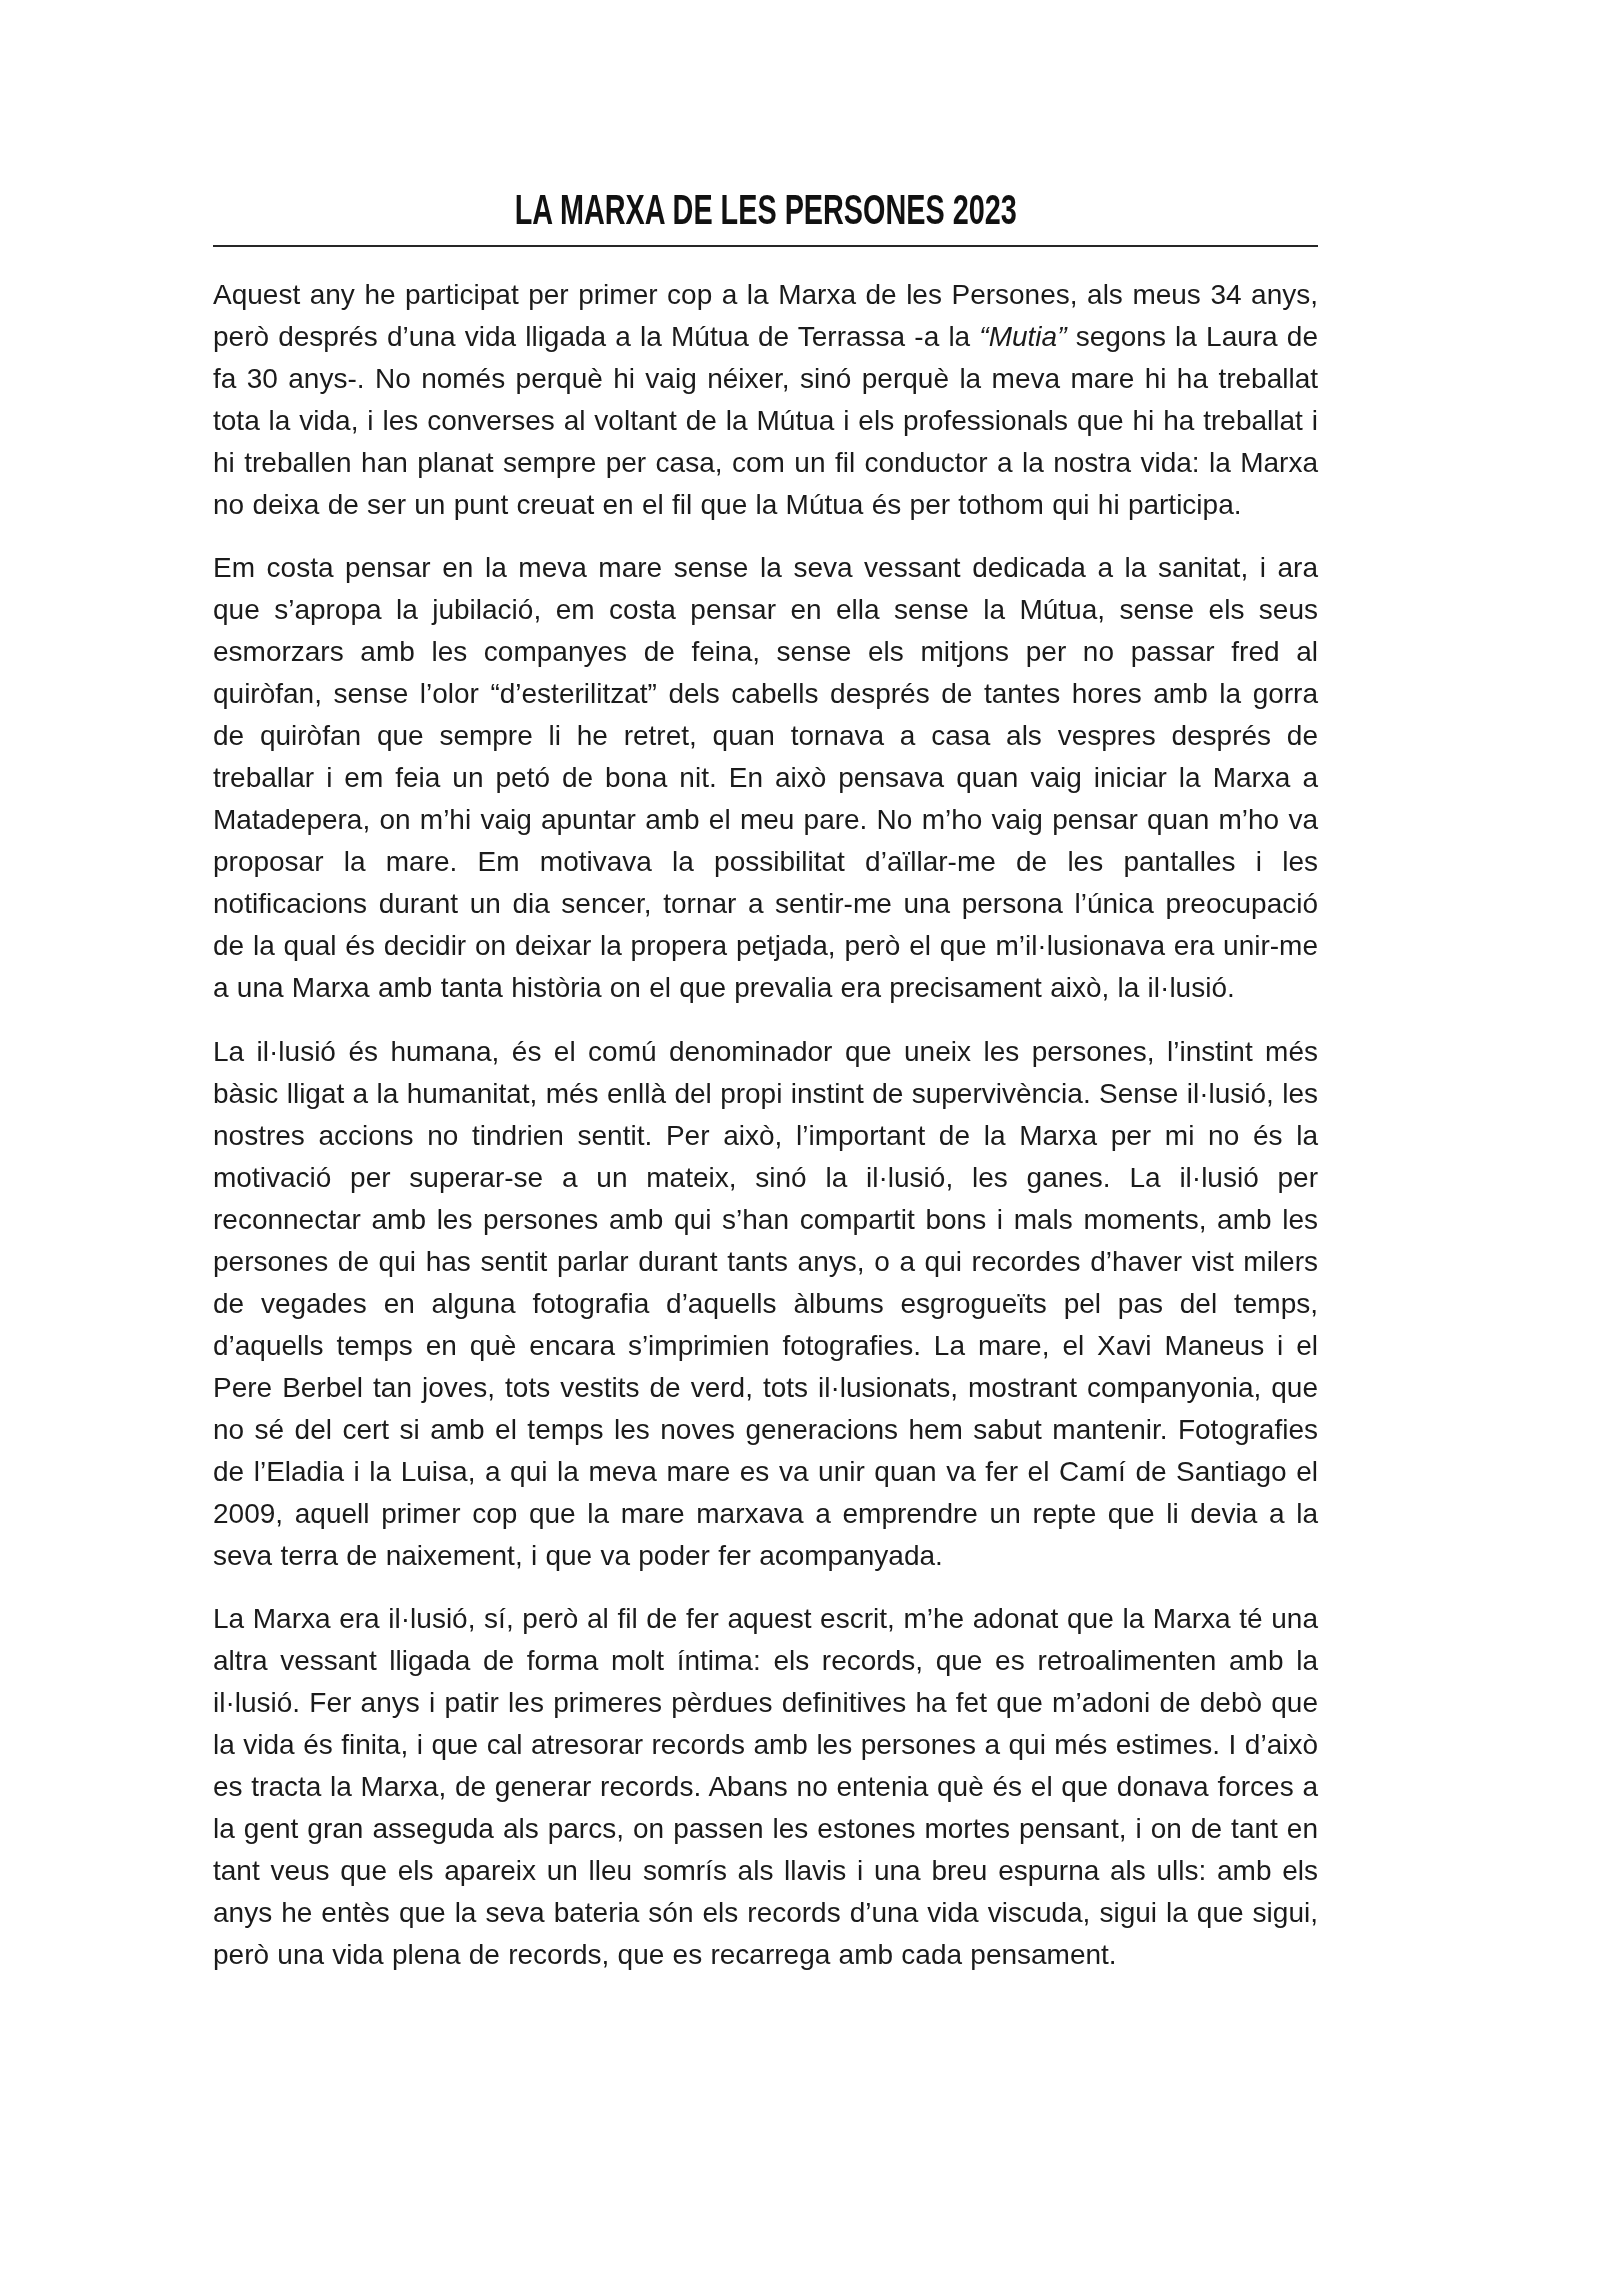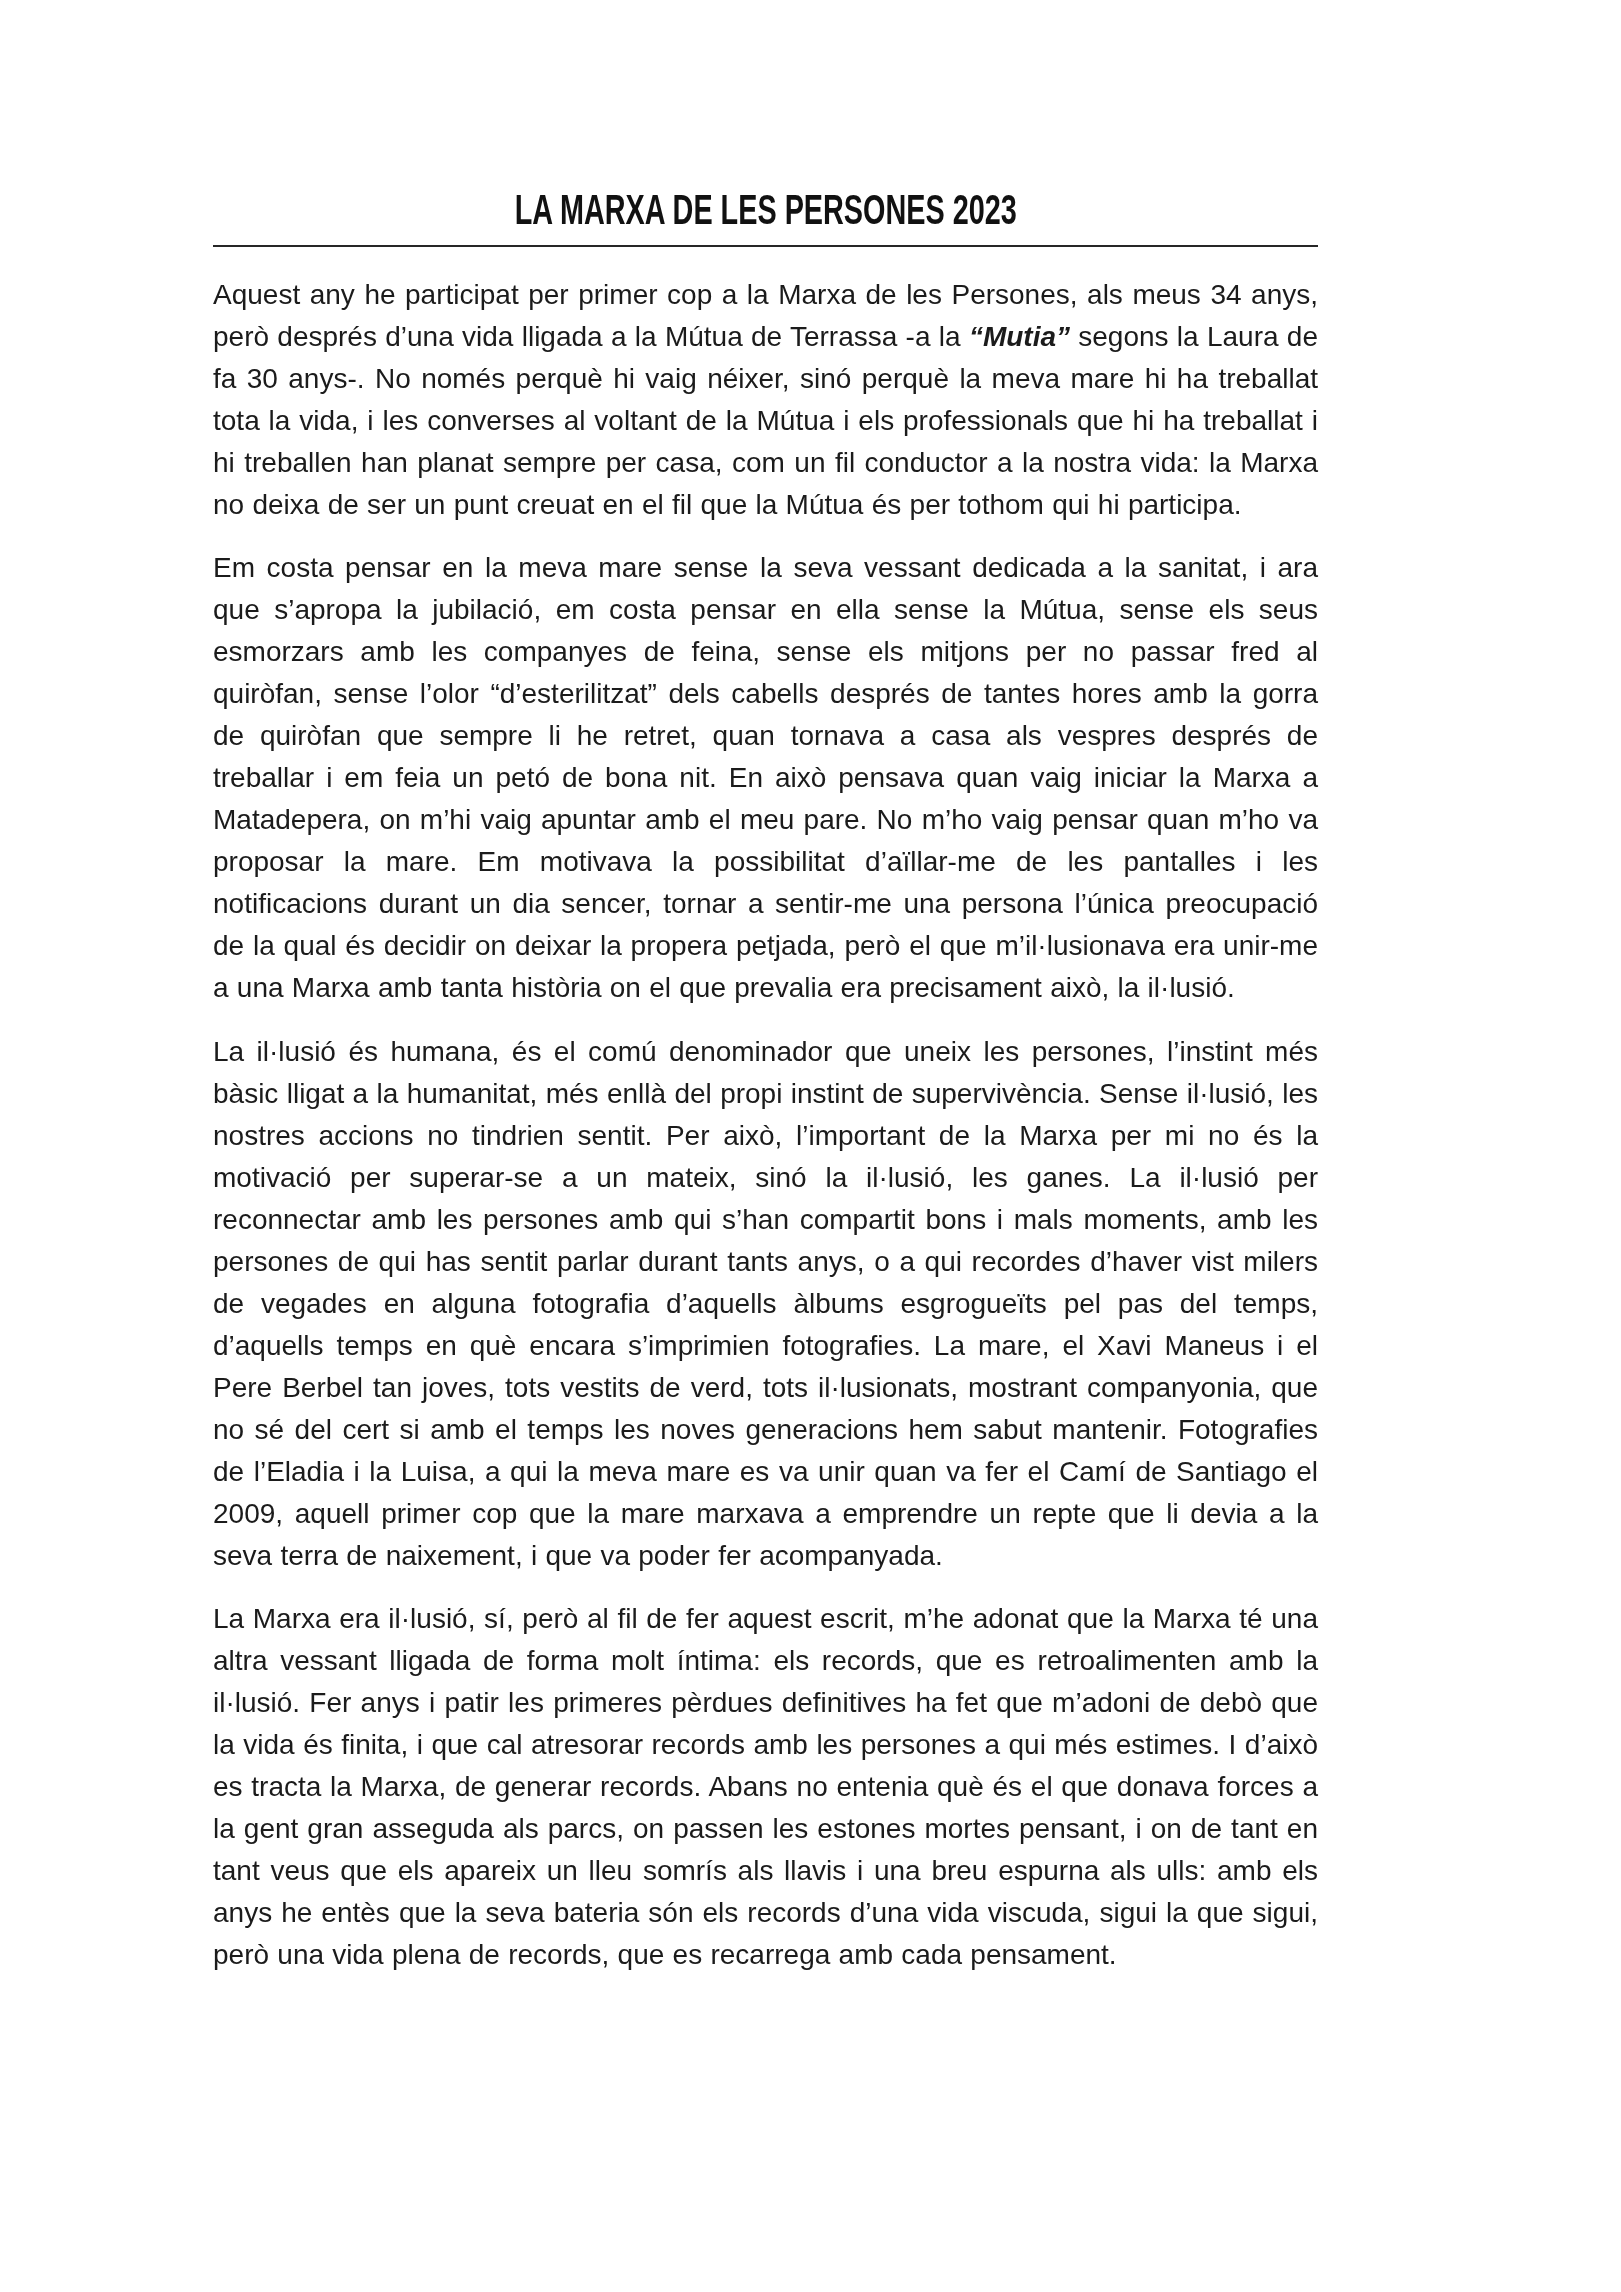--- a/index.html
+++ b/index.html
@@ -40,21 +40,20 @@
   .body-text p {
     margin: 0 0 21.6px 0;
     font-size: 28px;
     line-height: 42px;
     text-align: justify;
     text-justify: inter-word;
     word-spacing: 0.5px;
   }
   .italic {
     font-style: italic;
-    font-weight: bold;
   }
 </style>
 </head>
 <body>
 
 <div class="page">
 
   <div class="doc-header">
     <span class="doc-title">LA MARXA DE LES PERSONES 2023</span>
   </div>

